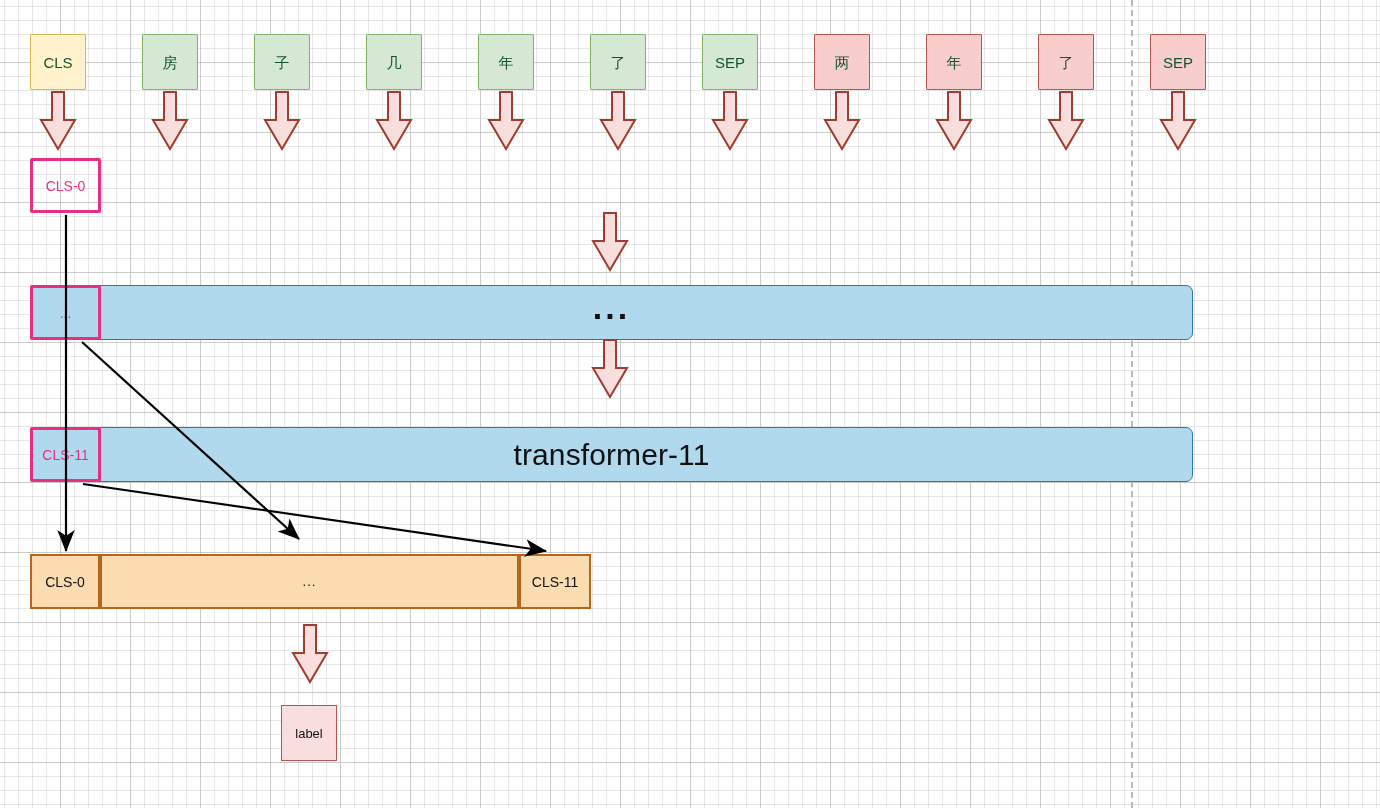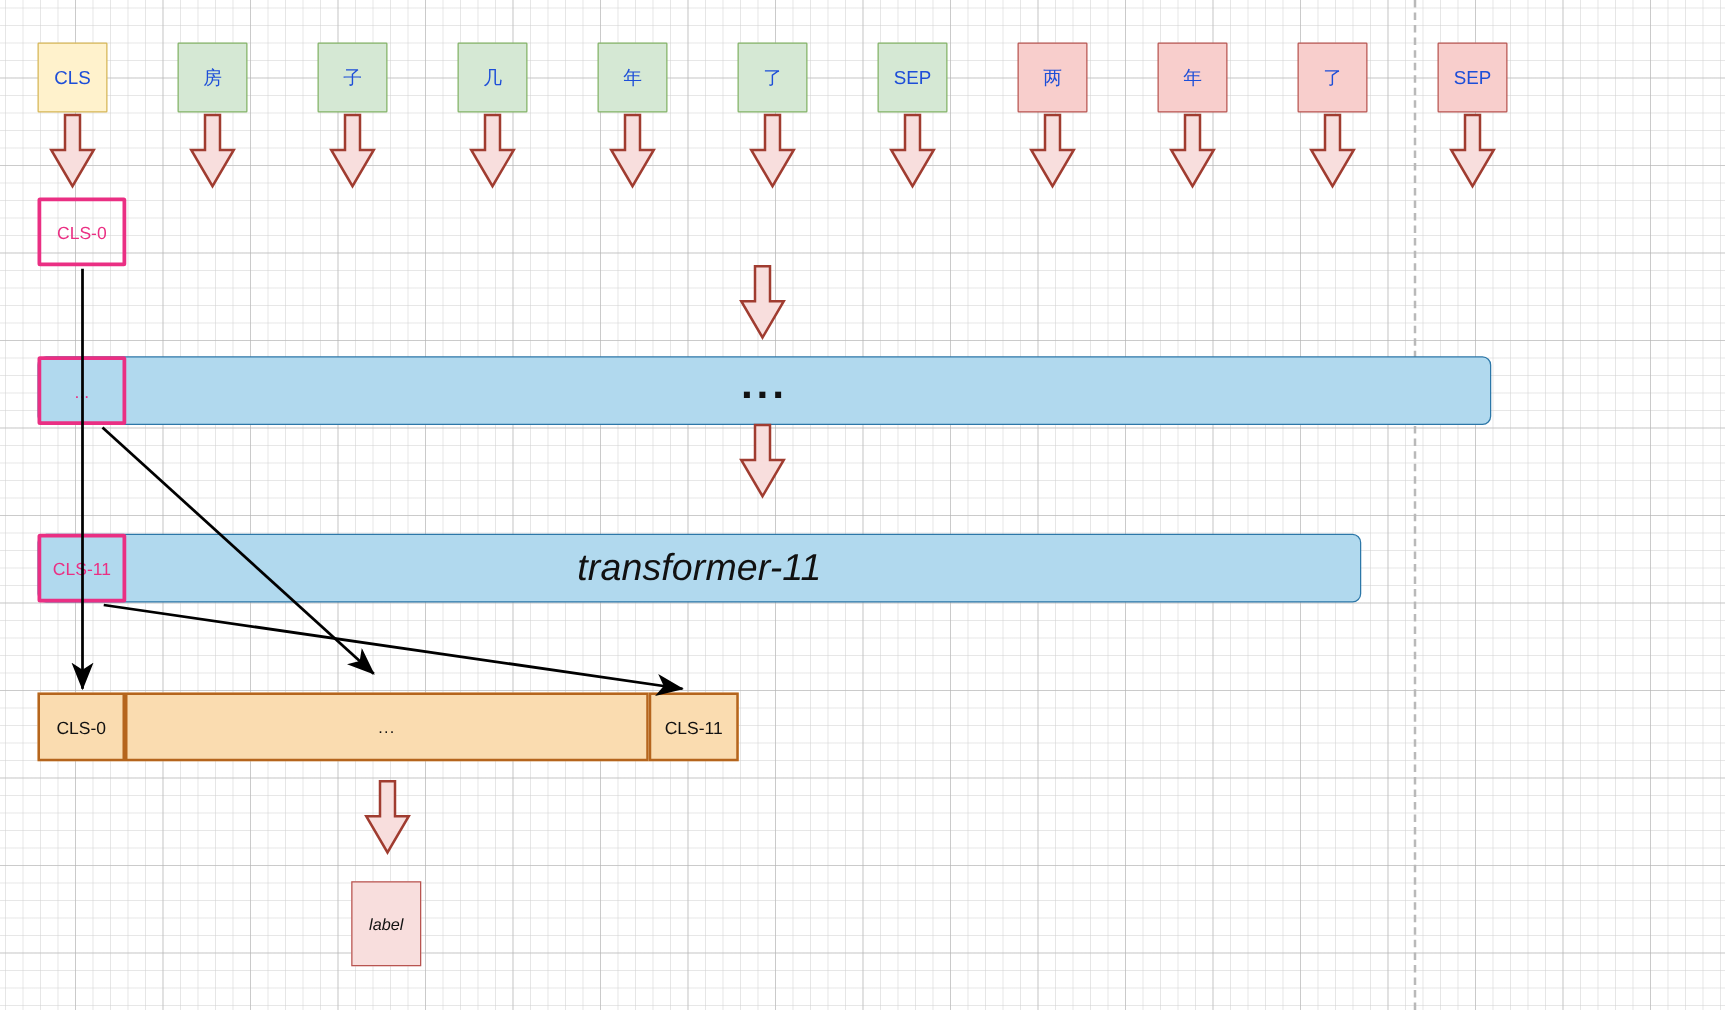--- a/index.html
+++ b/index.html
@@ -20,21 +20,21 @@
       linear-gradient(to bottom, rgba(210,210,210,0.55) 1px, transparent 1px);
     background-size:70px 70px,70px 70px,14px 14px,14px 14px;
     background-position:-10px -8px,-10px -8px,-10px -8px,-10px -8px;
   }
   .node{position:absolute;box-sizing:border-box;display:flex;align-items:center;justify-content:center;}
 
   
   .tok{
     width:56px;height:56px;top:34px;
     border-width:1.6px;border-style:solid;border-radius:1px;
-    font-size:15px;color:#1d4ed8;line-height:1;text-align:center;
+    font-size:15px;color:#14532d;line-height:1;text-align:center;
   }
   .tok.cls  {background:#fff2cc;border-color:#d6b656;}
   .tok.green{background:#d5e8d4;border-color:#82b366;}
   .tok.red  {background:#f8cecc;border-color:#b85450;}
 
   
   .fatarrow{position:absolute;}
   .fatarrow svg{display:block;overflow:visible;}
 
   
@@ -65,24 +65,24 @@
   .concat{
     position:absolute;box-sizing:border-box;
     background:#fadcb0;border:2px solid #b5651d;
     height:55px;display:flex;align-items:center;justify-content:center;
     font-size:14px;color:#111;
   }
   .concat.mid{font-size:13px;letter-spacing:1px;}
 
   
   .labelbox{
-    position:absolute;width:56px;height:68px;
+    position:absolute;width:56px;height:56px;
     background:#f8dedd;border:1.6px solid #b85450;box-sizing:border-box;
     display:flex;align-items:center;justify-content:center;
-    font-size:13px;color:#111;font-style:italic;
+    font-size:13px;color:#111;
   }
 
   
   .pagebreak{
     position:absolute;top:0;bottom:0;width:0;
     border-left:2px dashed #b9b9b9;
   }
 
   
   #links{position:absolute;left:0;top:0;width:1380px;height:808px;pointer-events:none;}
@@ -178,21 +178,21 @@
   <div class="clsbox" style="top:285px;">
     <span>...</span>
   </div>
 
   <div class="fatarrow" style="left:592px;top:340px;">
     <svg width="36" height="58" viewBox="0 0 36 58">
         <polygon points="12,0 24,0 24,28 35,28 18,57 1,28 12,28" fill="#f8dedd" stroke="#a03c30" stroke-width="2" stroke-linejoin="miter"></polygon>
       </svg>
   </div>
 
-  <div class="bar" style="top:427px;width:1059px;font-style:italic;">
+  <div class="bar" style="top:427px;width:1163px;">
     <span class="barlabel">transformer-11</span>
   </div>
   <div class="clsbox" style="top:427px;">
     <span>CLS-11</span>
   </div>
 
   <div class="concat" style="left:30px;top:554px;width:70px;">
     <span>CLS-0</span>
   </div>
   <div class="concat mid" style="left:100px;top:554px;width:419px;">

